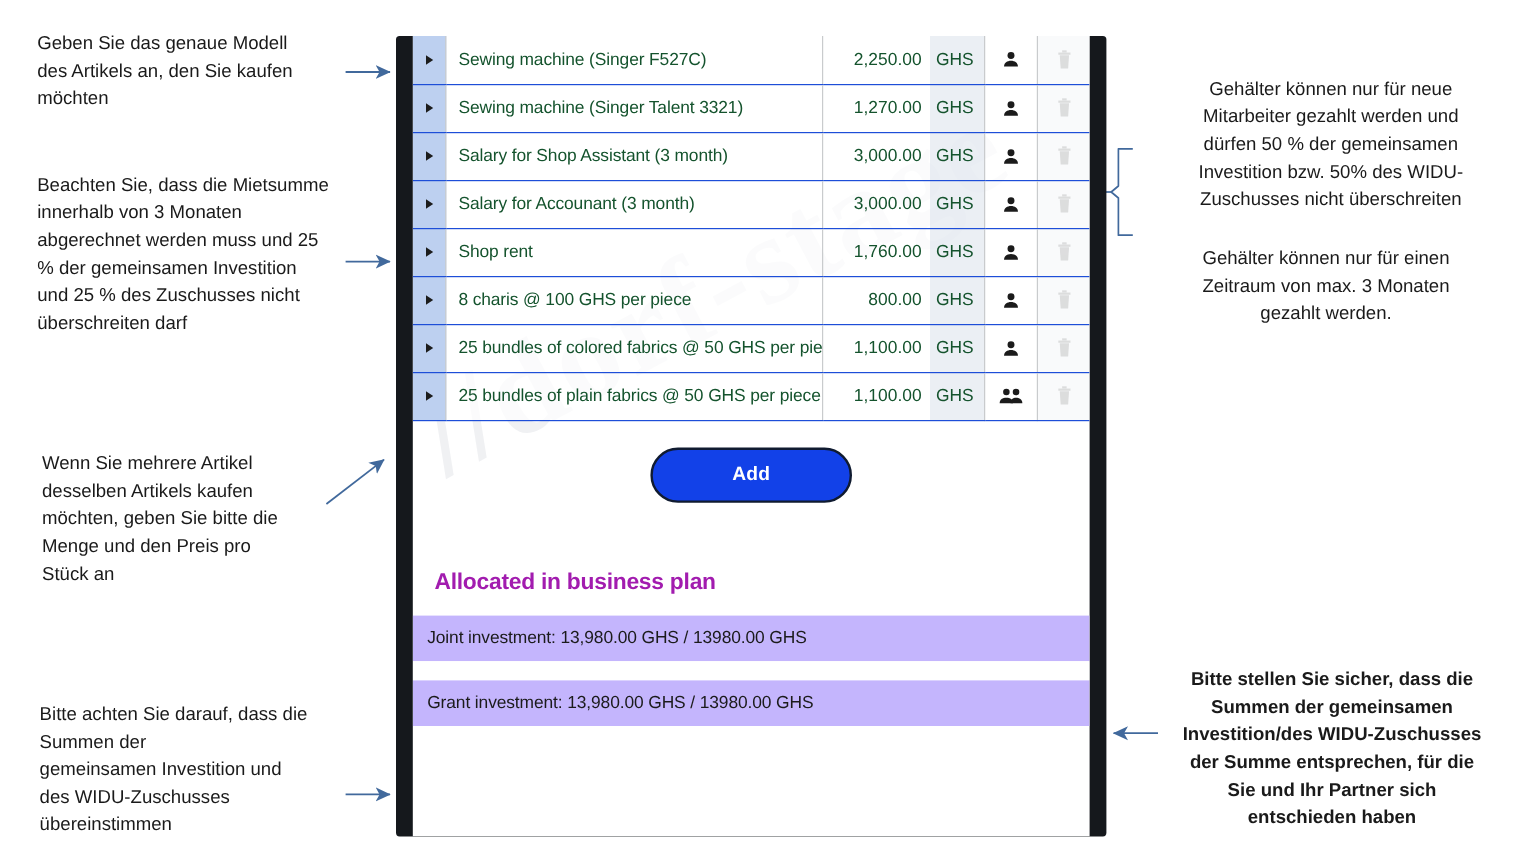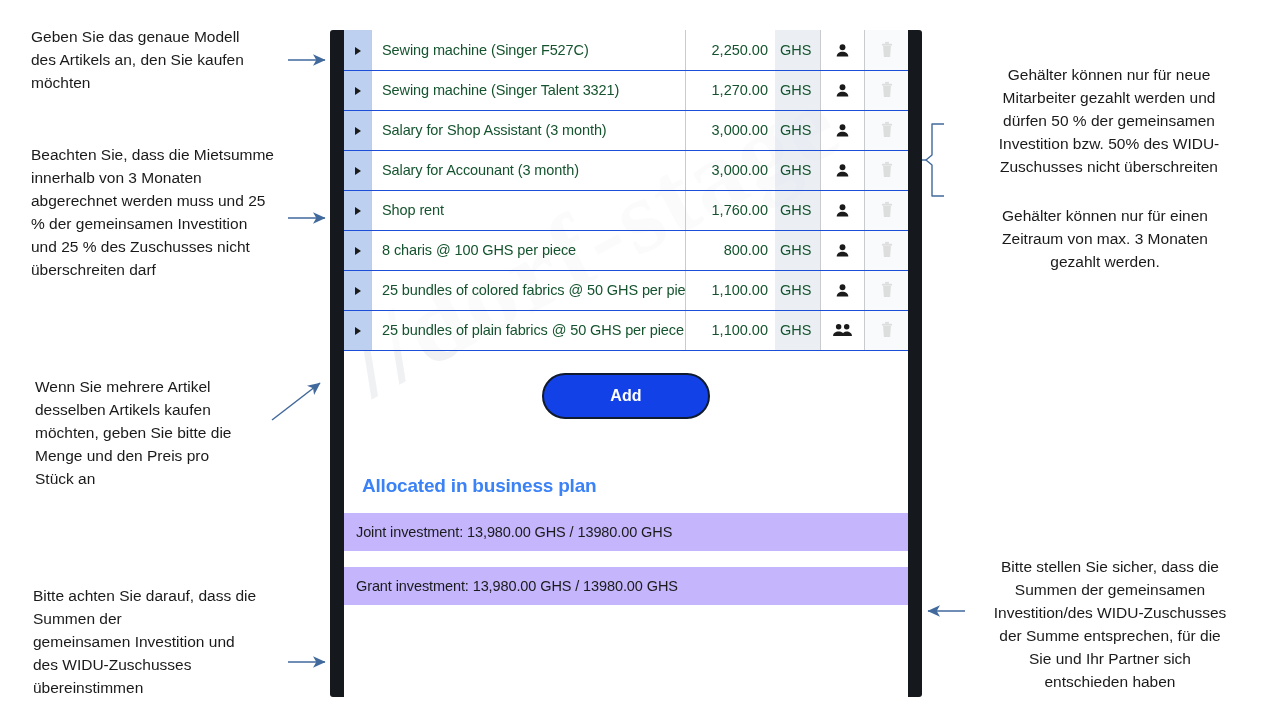--- a/index.html
+++ b/index.html
@@ -158,21 +158,21 @@
     border-radius: 26px;
     cursor: pointer;
     letter-spacing: 0.2px;
   }
 
   
   #allocated-title {
     position: relative;
     font-size: 19px;
     font-weight: 700;
-    color: #3b82f6;
+    color: #a21caf;
     padding: 28px 0 16px 18px;
     font-family: "Liberation Sans", sans-serif;
     letter-spacing: -0.2px;
   }
   .alloc-row {
     position: relative;
     background: #c4b5fd;
     font-size: 14.5px;
     color: #1b1b1b;
     padding: 11px 0 11px 12px;
@@ -210,21 +210,21 @@
 <div class="anno anno-right" style="left:974px; top:64px; width:270px;">Gehälter können nur für neue
 Mitarbeiter gezahlt werden und
 dürfen 50 % der gemeinsamen
 Investition bzw. 50% des WIDU-
 Zuschusses nicht überschreiten</div>
 
 <div class="anno anno-right" style="left:974px; top:205px; width:262px;">Gehälter können nur für einen
 Zeitraum von max. 3 Monaten
 gezahlt werden.</div>
 
-<div class="anno anno-right" style="left:974px; top:556px; width:272px;">Bitte stellen Sie sicher, dass die
+<div class="anno anno-right" style="left:974px; top:556px; width:272px;font-weight:bold;">Bitte stellen Sie sicher, dass die
 Summen der gemeinsamen
 Investition/des WIDU-Zuschusses
 der Summe entsprechen, für die
 Sie und Ihr Partner sich
 entschieden haben</div>
 
 <svg class="overlay" viewBox="0 0 1280 720" xmlns="http://www.w3.org/2000/svg">
   <defs>
     <marker id="ah" markerWidth="9" markerHeight="9" refX="8" refY="4.5" orient="auto">
       <path d="M0,0.6 L8.4,4.5 L0,8.4 L2.2,4.5 z" fill="#41699c"></path>

